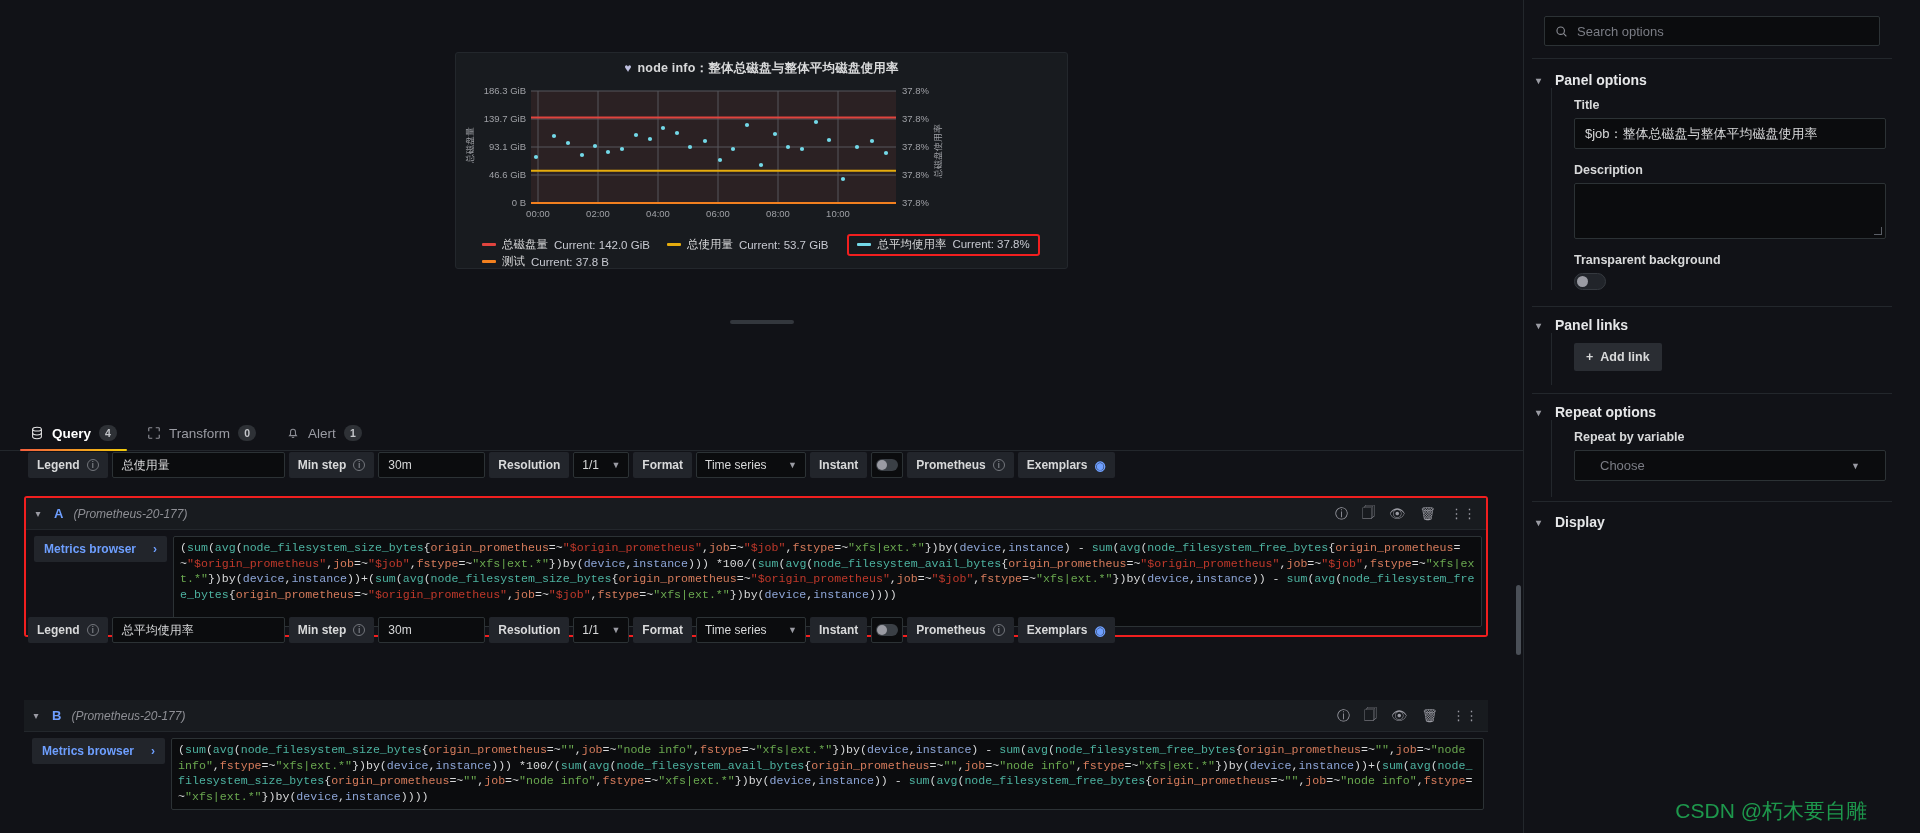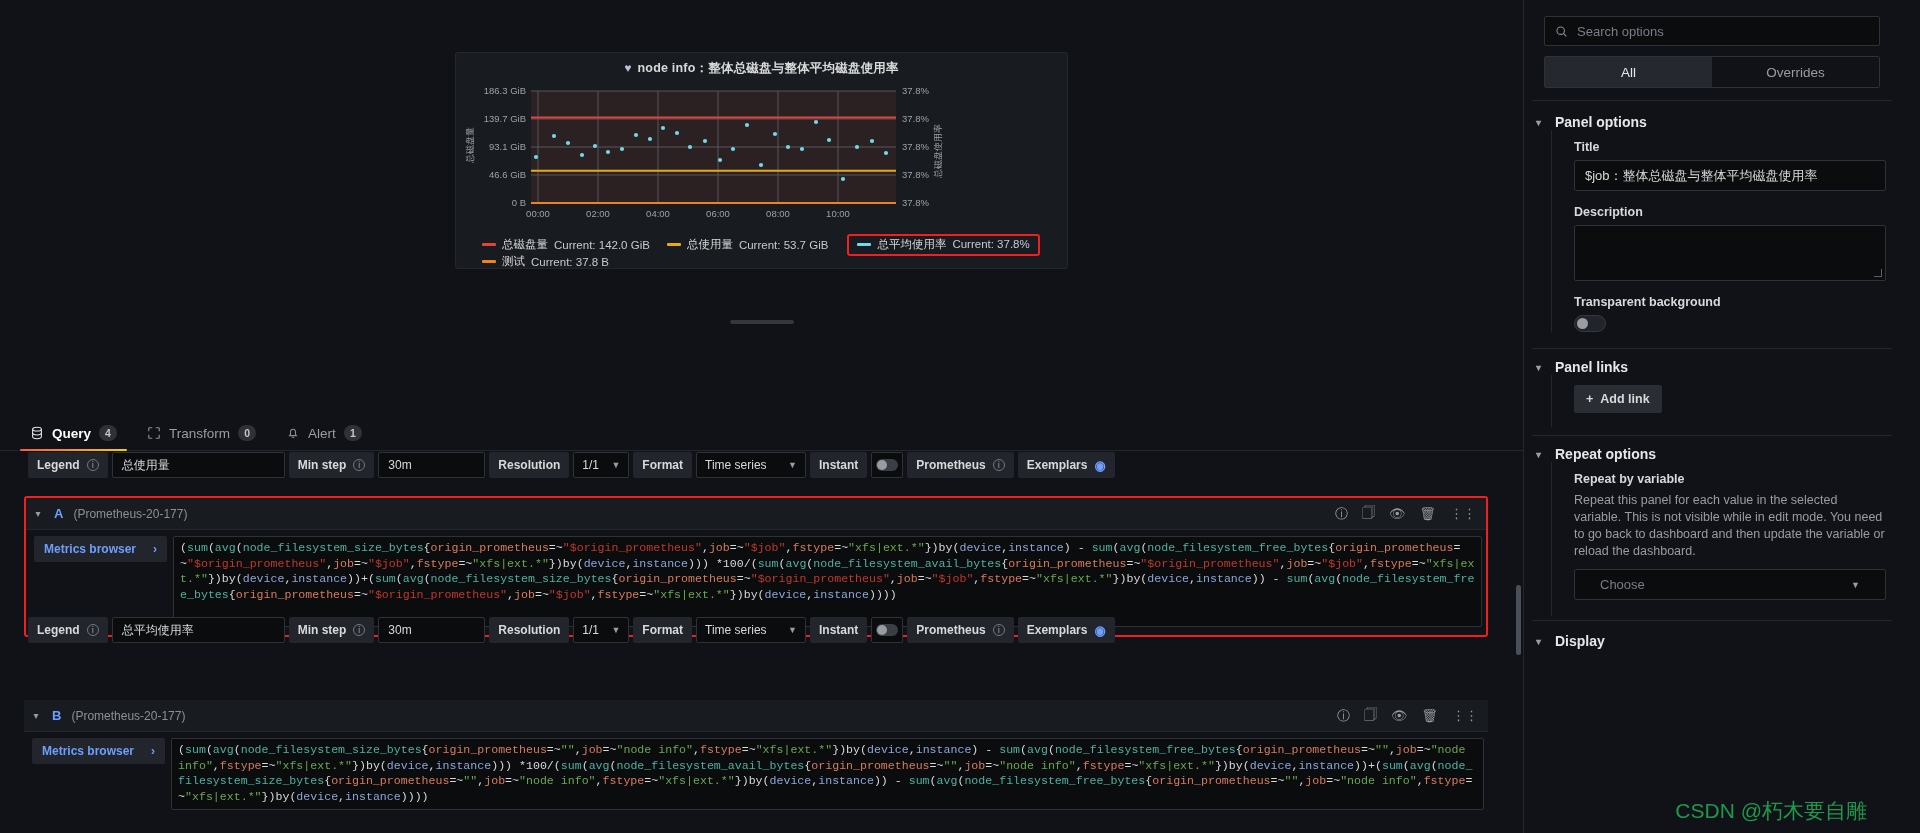--- a/index.html
+++ b/index.html
@@ -129,21 +129,21 @@
   
   .query-block { position: absolute; left: 24px; border-radius: 3px; }
   .query-block.hl { border: 2px solid #f11f1f; }
   .qb-head {
     height: 32px; display: flex; align-items: center; gap: 10px;
     padding: 0 10px 0 6px; background: #181b1f;
     border-bottom: 1px solid #23272c;
   }
   .qb-chev { color: #9a9ba3; font-size: 10px; width: 12px; text-align:center;}
   .qb-ref { color: #6e9fff; font-weight: 700; font-size: 13px; }
-  .qb-ds { color: #8e8f95; font-size: 12px; }
+  .qb-ds { color: #8e8f95; font-style: italic; font-size: 12px; }
   .qb-actions { margin-left: auto; display: flex; align-items: center; gap: 14px; color: #9a9ba3; }
   .qb-actions .ic { font-size: 13px; cursor: pointer; }
 
   .qb-body { background: #111217; display: flex; padding: 6px 4px 8px 8px; }
   .metrics-browser {
     background: #22252b; border-radius: 2px; color: #6e9fff;
     font-size: 12px; font-weight: 600; padding: 0 10px;
     height: 26px; display: flex; align-items: center; gap: 17px;
     margin-right: 6px; white-space: nowrap; align-self: flex-start;
   }
@@ -545,24 +545,20 @@
   <div class="options">
 
     <div class="opt-search">
       <svg width="13" height="13" viewBox="0 0 16 16">
         <circle cx="7" cy="7" r="4.6" fill="none" stroke="#8b8d94" stroke-width="1.4"></circle>
         <line x1="10.4" y1="10.4" x2="14" y2="14" stroke="#8b8d94" stroke-width="1.4"></line>
       </svg>
       <span>Search options</span>
     </div>
 
-    <div class="seg">
-      <div class="on">All</div>
-      <div>Overrides</div>
-    </div>
 
     <div class="opt-divider"></div>
 
     <div class="sec">
       <div class="sec-head">
         <span class="sec-chev">▾</span>
         <span>Panel options</span>
       </div>
       <div class="sec-body">
         <div class="field-label">Title</div>
@@ -597,21 +593,20 @@
 
     <div class="opt-divider" style="margin-top:8px"></div>
 
     <div class="sec" style="padding-top:10px">
       <div class="sec-head">
         <span class="sec-chev">▾</span>
         <span>Repeat options</span>
       </div>
       <div class="sec-body" style="padding-bottom:16px">
         <div class="field-label">Repeat by variable</div>
-        <div class="help-text">Repeat this panel for each value in the selected variable. This is not visible while in edit mode. You need to go back to dashboard and then update the variable or reload the dashboard.</div>
         <div class="choose-select">
           <span>Choose</span>
           <span class="caret">▼</span>
         </div>
       </div>
     </div>
 
     <div class="opt-divider" style="margin-top:4px"></div>
 
     <div class="sec" style="padding-top:12px">

